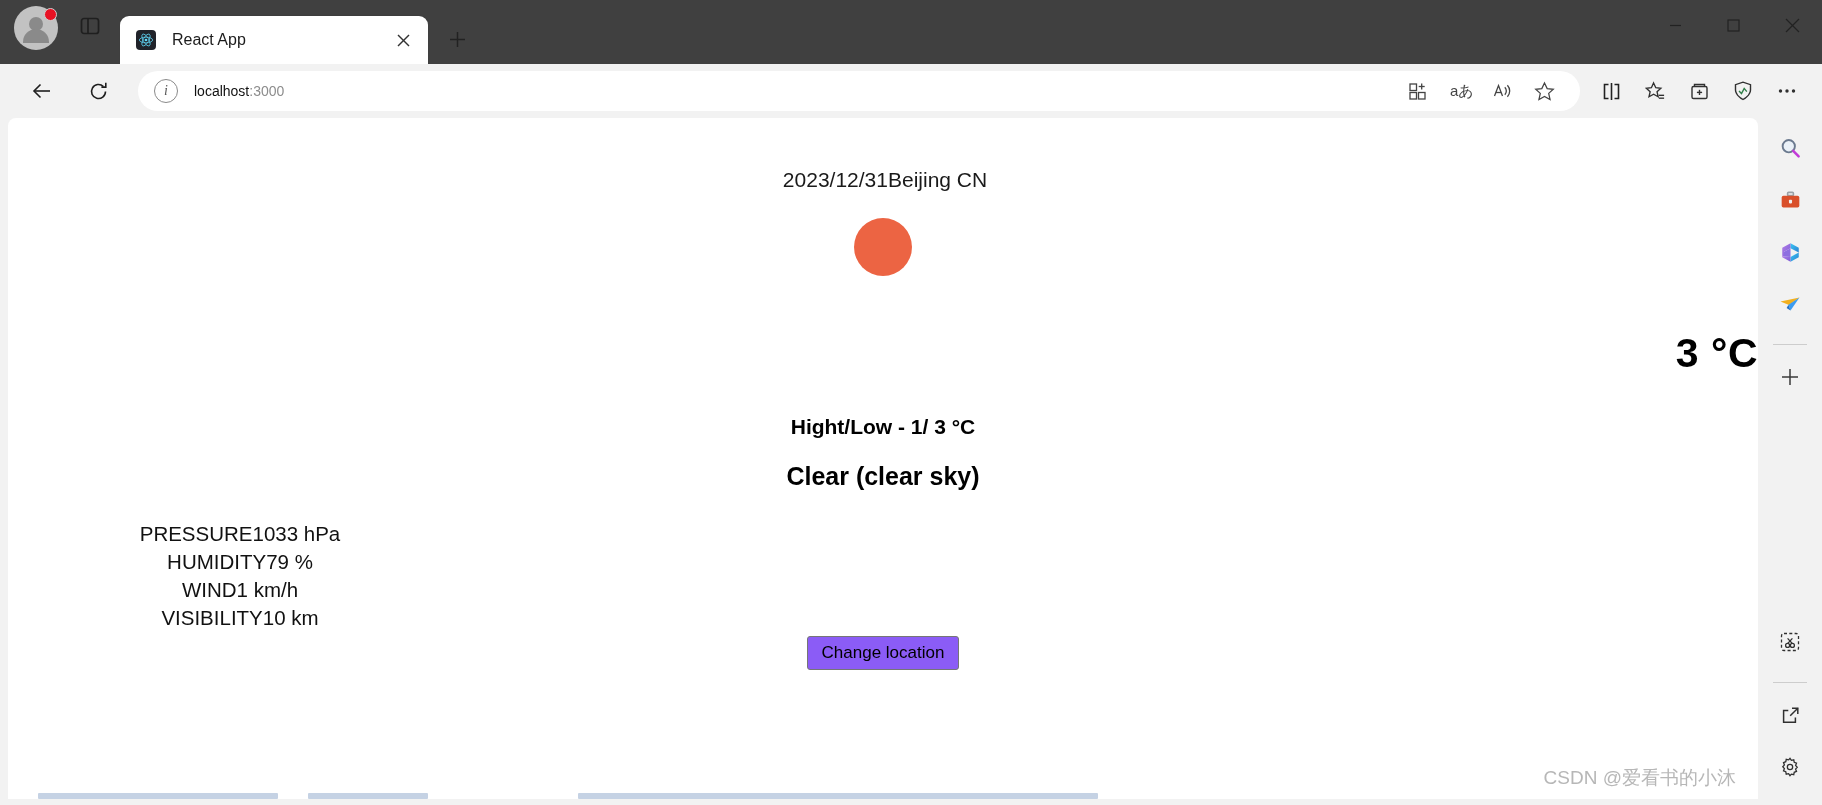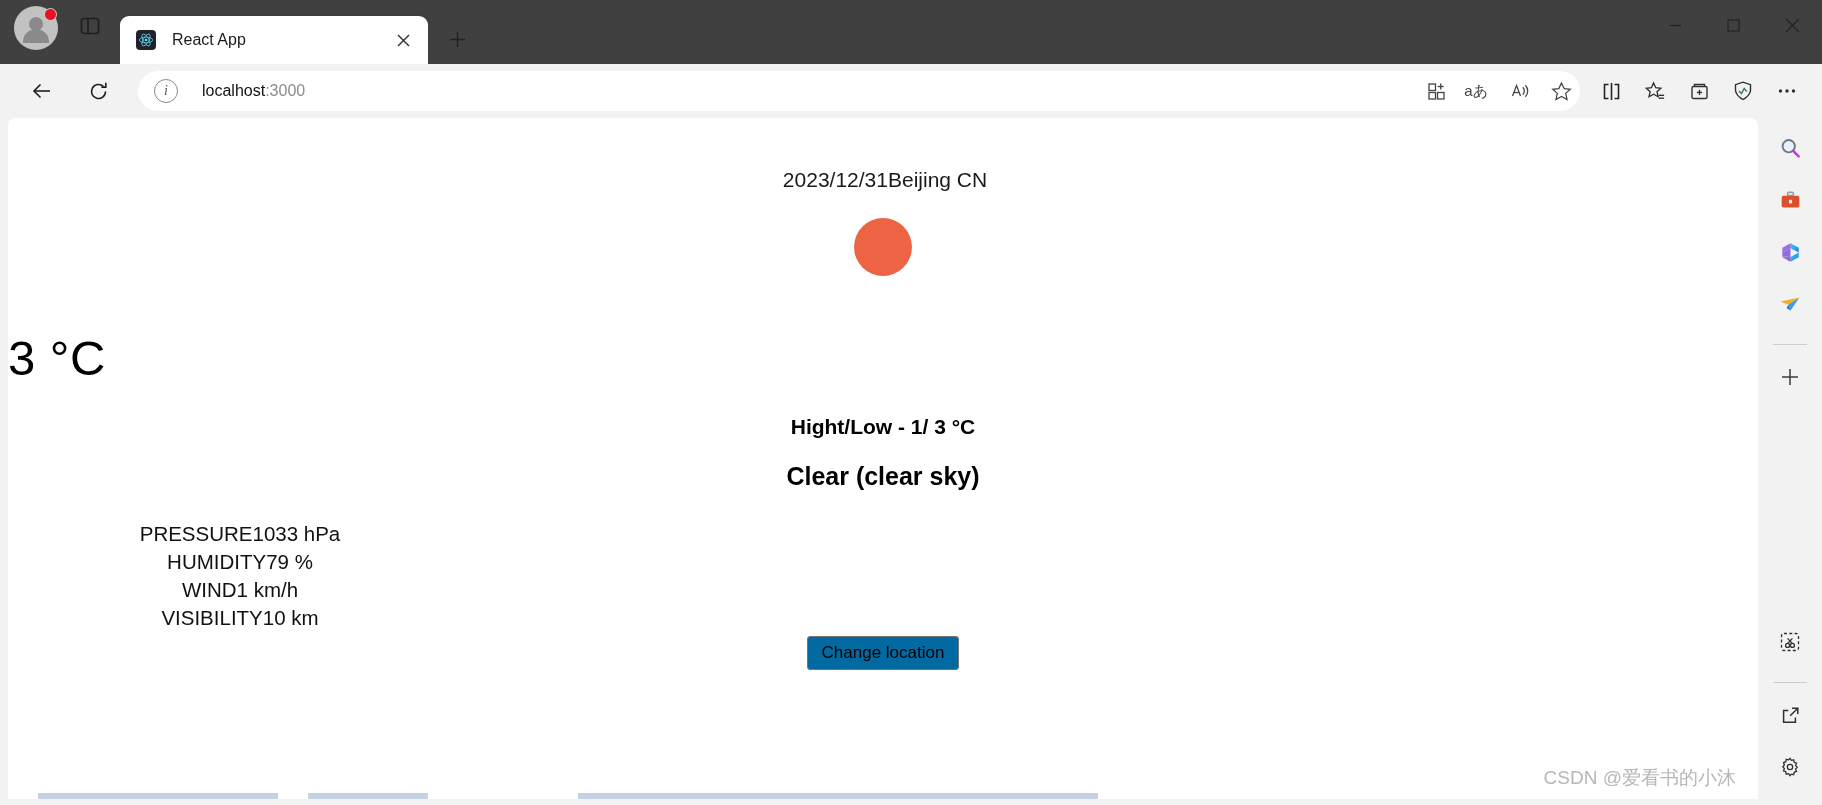--- a/index.html
+++ b/index.html
@@ -172,38 +172,38 @@
     border-radius: 50%;
     border: 1.4px solid #8a8a8a;
     color: #5a5a5a;
     display: flex; align-items: center; justify-content: center;
     font-size: 14px;
     font-family: "Liberation Serif", serif;
     font-style: italic;
     flex: 0 0 auto;
   }
   .url-text {
-    margin-left: 24px;
-    font-size: 16px;
+    margin-left: 16px;
+    font-size: 14px;
     color: #111111;
     white-space: nowrap;
     flex: 1 1 auto;
     overflow: hidden;
   }
   .url-text .dim { color: #8c8c8c; }
 
   .url-actions {
     display: flex;
     align-items: center;
     gap: 4px;
     flex: 0 0 auto;
   }
   .url-act {
     width: 38px; height: 36px;
-    display: flex; align-items: center; justify-content: flex-end;
+    display: flex; align-items: center; justify-content: flex-start;
     color: #444;
     border-radius: 5px;
   }
   .tool-right {
     display: flex;
     align-items: center;
     gap: 2px;
     margin-left: 10px;
     flex: 0 0 auto;
   }
@@ -284,23 +284,23 @@
     transform: translateX(-50%);
     width: 58px; height: 58px;
     border-radius: 50%;
     background: #ec6443;
     filter: blur(0.4px);
   }
   .w-temp {
     position: absolute;
     top: 212px;
     left: 0; right: 0;
-    text-align: left;
-    font-size: 49px;
-    font-weight: normal;
+    text-align: right;
+    font-size: 41px;
+    font-weight: bold;
     letter-spacing: 0.5px;
   }
   .w-hilo {
     position: absolute;
     top: 297px;
     left: 0; right: 0;
     text-align: center;
     font-size: 21px;
     font-weight: bold;
   }
@@ -323,21 +323,21 @@
     color: #111;
   }
   .w-btn-wrap {
     position: absolute;
     top: 518px;
     left: 0; right: 0;
     display: flex;
     justify-content: center;
   }
   .w-btn {
-    background: #0369a1;
+    background: #8b5cf6;
     border: 1px solid #767676;
     border-radius: 3px;
     font-size: 17px;
     font-family: "Liberation Sans", sans-serif;
     padding: 6px 14px;
     color: #000;
     cursor: pointer;
   }
 
   .watermark {

